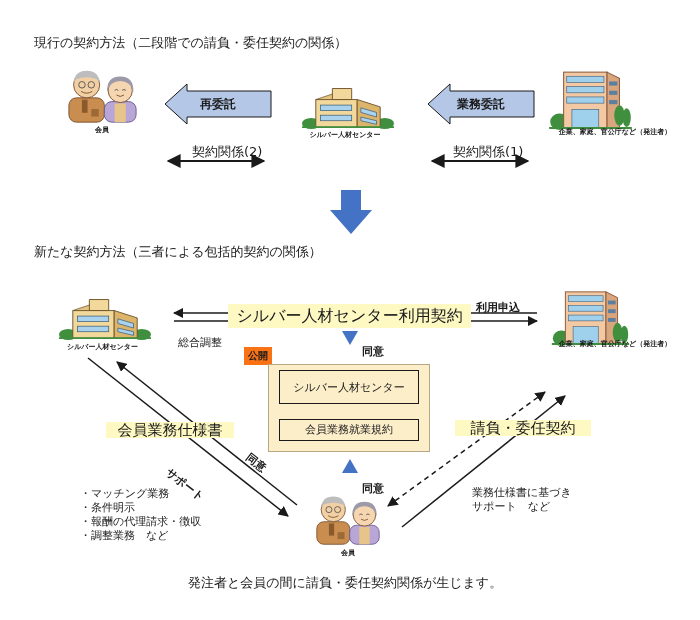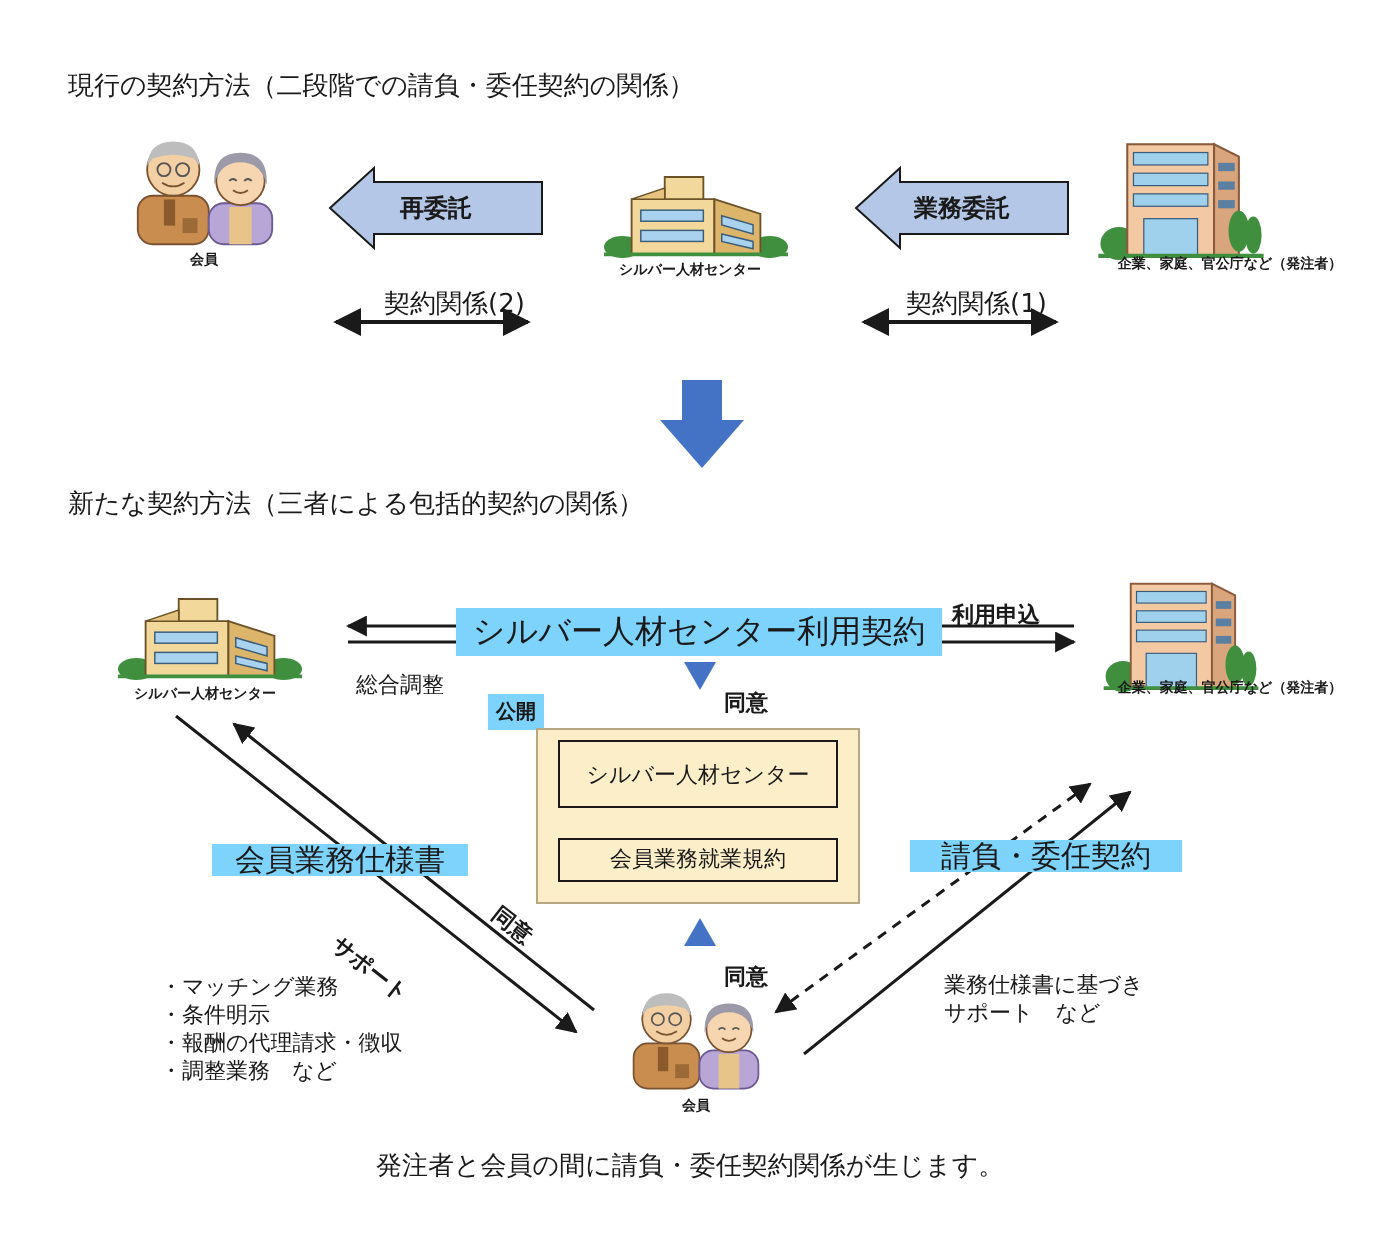--- a/index.html
+++ b/index.html
@@ -3,27 +3,27 @@
 <meta charset="utf-8">
 <style>
   html, body { margin: 0; padding: 0; background: #ffffff; }
   body { width: 700px; height: 620px; position: relative; overflow: hidden;
          font-family: "DejaVu Sans", "Liberation Sans", sans-serif; color: #1a1a1a; }
   .abs { position: absolute; }
   .title { font-size: 13px; white-space: nowrap; }
   .small-label { font-size: 7px; font-weight: bold; white-space: nowrap; text-align: center; }
   .rel-label { font-size: 13px; white-space: nowrap; }
   .big-arrow-label { font-size: 12px; font-weight: bold; color: #1a1a1a; white-space: nowrap; }
-  .band { background: #7dd3fc; color: #1a1a1a; white-space: nowrap; display: flex; align-items: center; justify-content: center; }
+  .band { background: #fef9c3; color: #1a1a1a; white-space: nowrap; display: flex; align-items: center; justify-content: center; }
   .band-main { font-size: 16px; height: 24px; }
   .band-side { font-size: 15px; height: 16px; }
   .note { font-size: 11px; white-space: nowrap; }
   .panel { background: #fdeeca; border: 1px solid #b7a882; }
   .rule-box { border: 1.5px solid #1a1a1a; background: #fdeeca; font-size: 11px; text-align: center; line-height: 15px; }
-  .tag { background: #7dd3fc; font-size: 10px; font-weight: bold; padding: 2px 4px; }
+  .tag { background: #f97316; font-size: 10px; font-weight: bold; padding: 2px 4px; }
   .list { font-size: 11px; line-height: 14px; white-space: nowrap; }
   .footer { font-size: 13px; white-space: nowrap; }
   svg { overflow: visible; }
 </style>
 </head>
 <body>
 
 <svg width="0" height="0" style="position:absolute">
   <defs>
     <symbol id="sym-members" viewBox="0 0 80 60">

